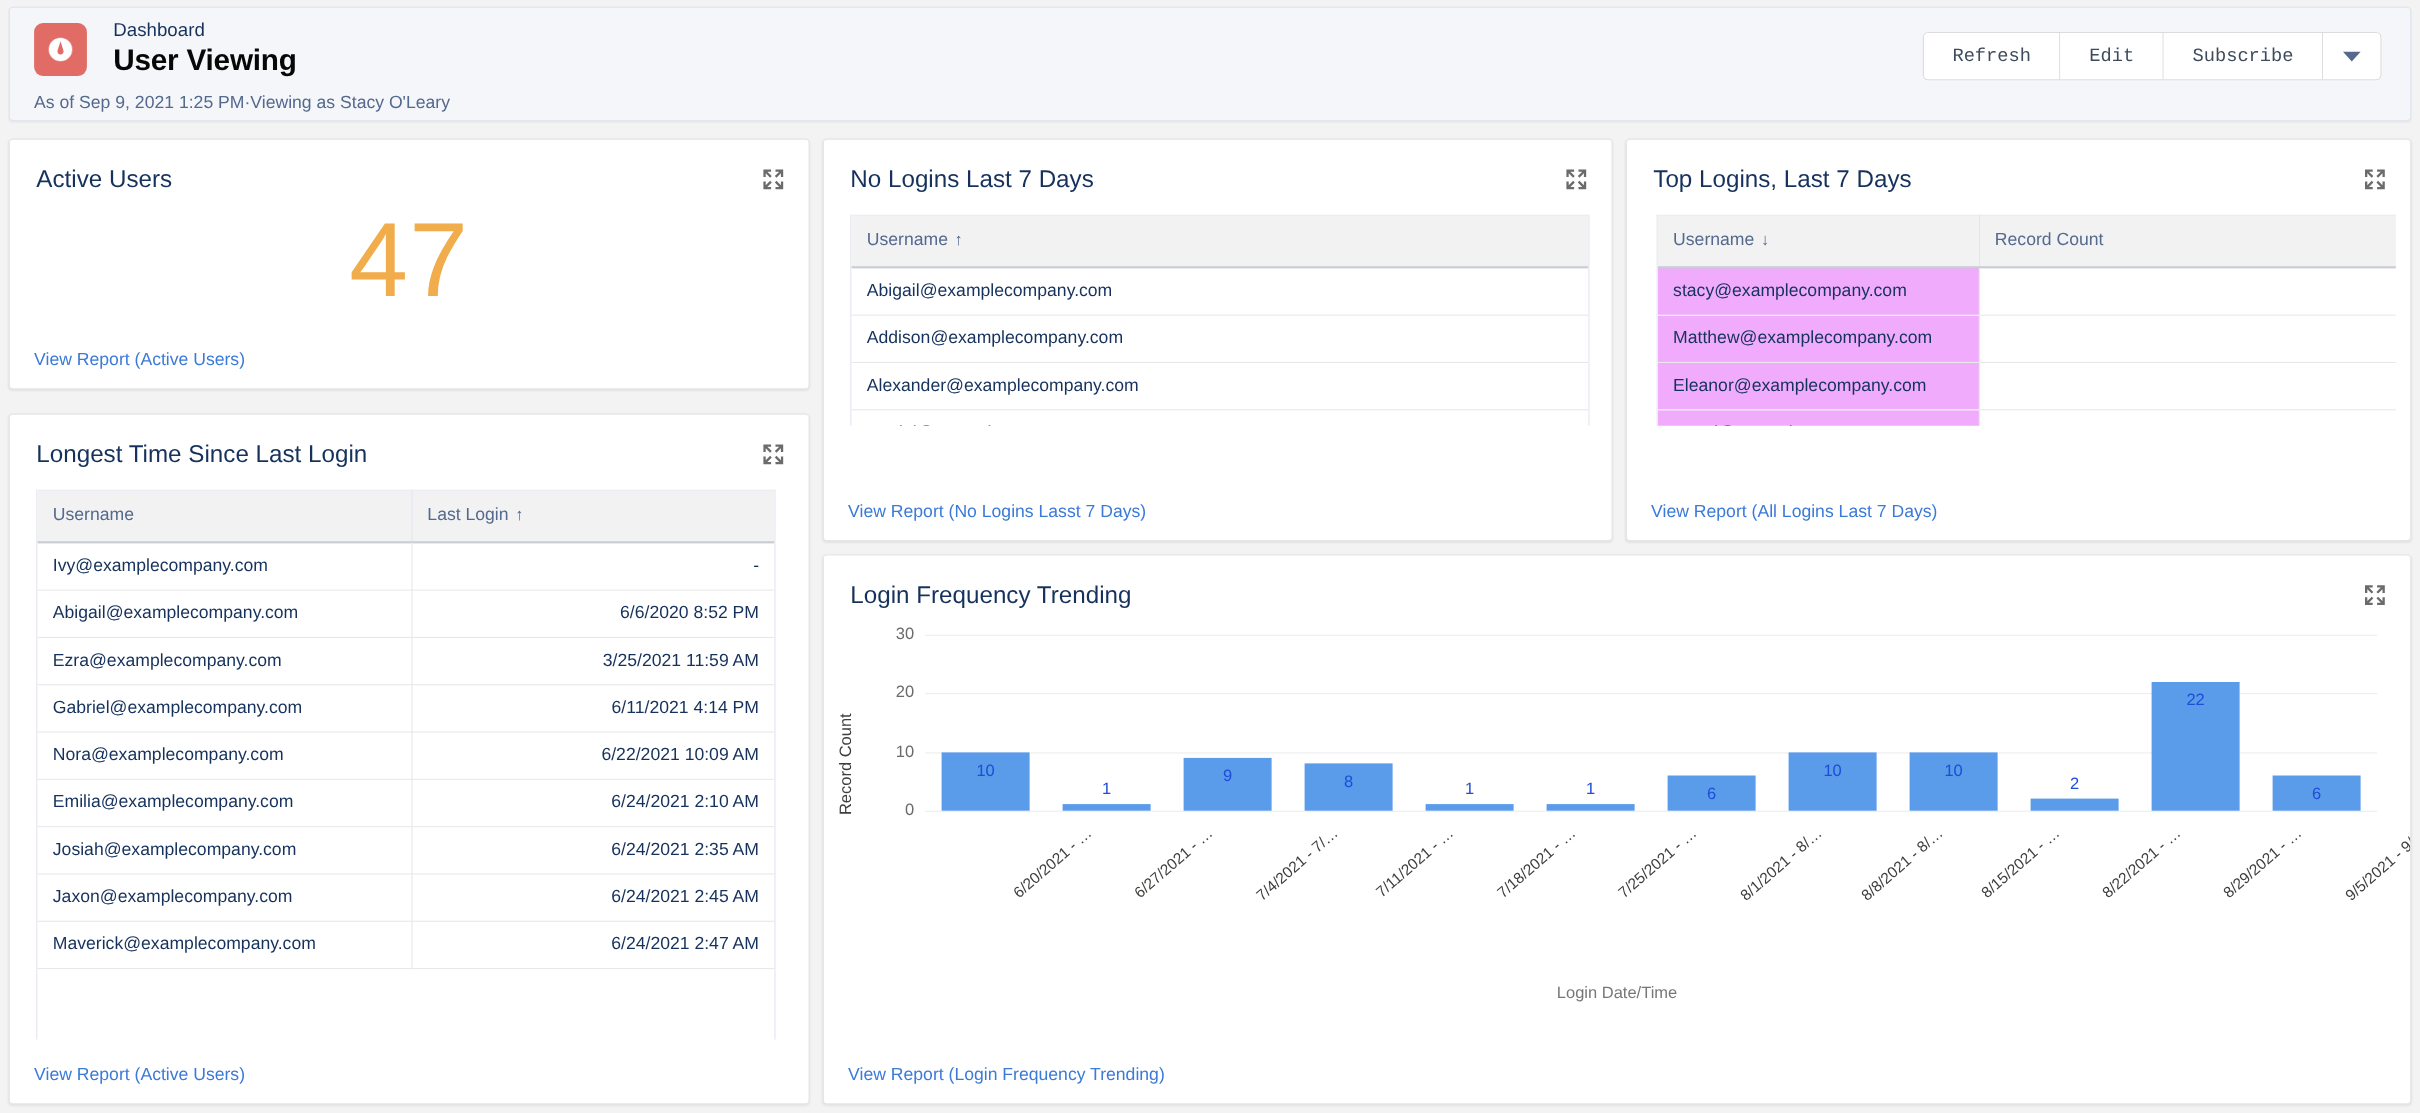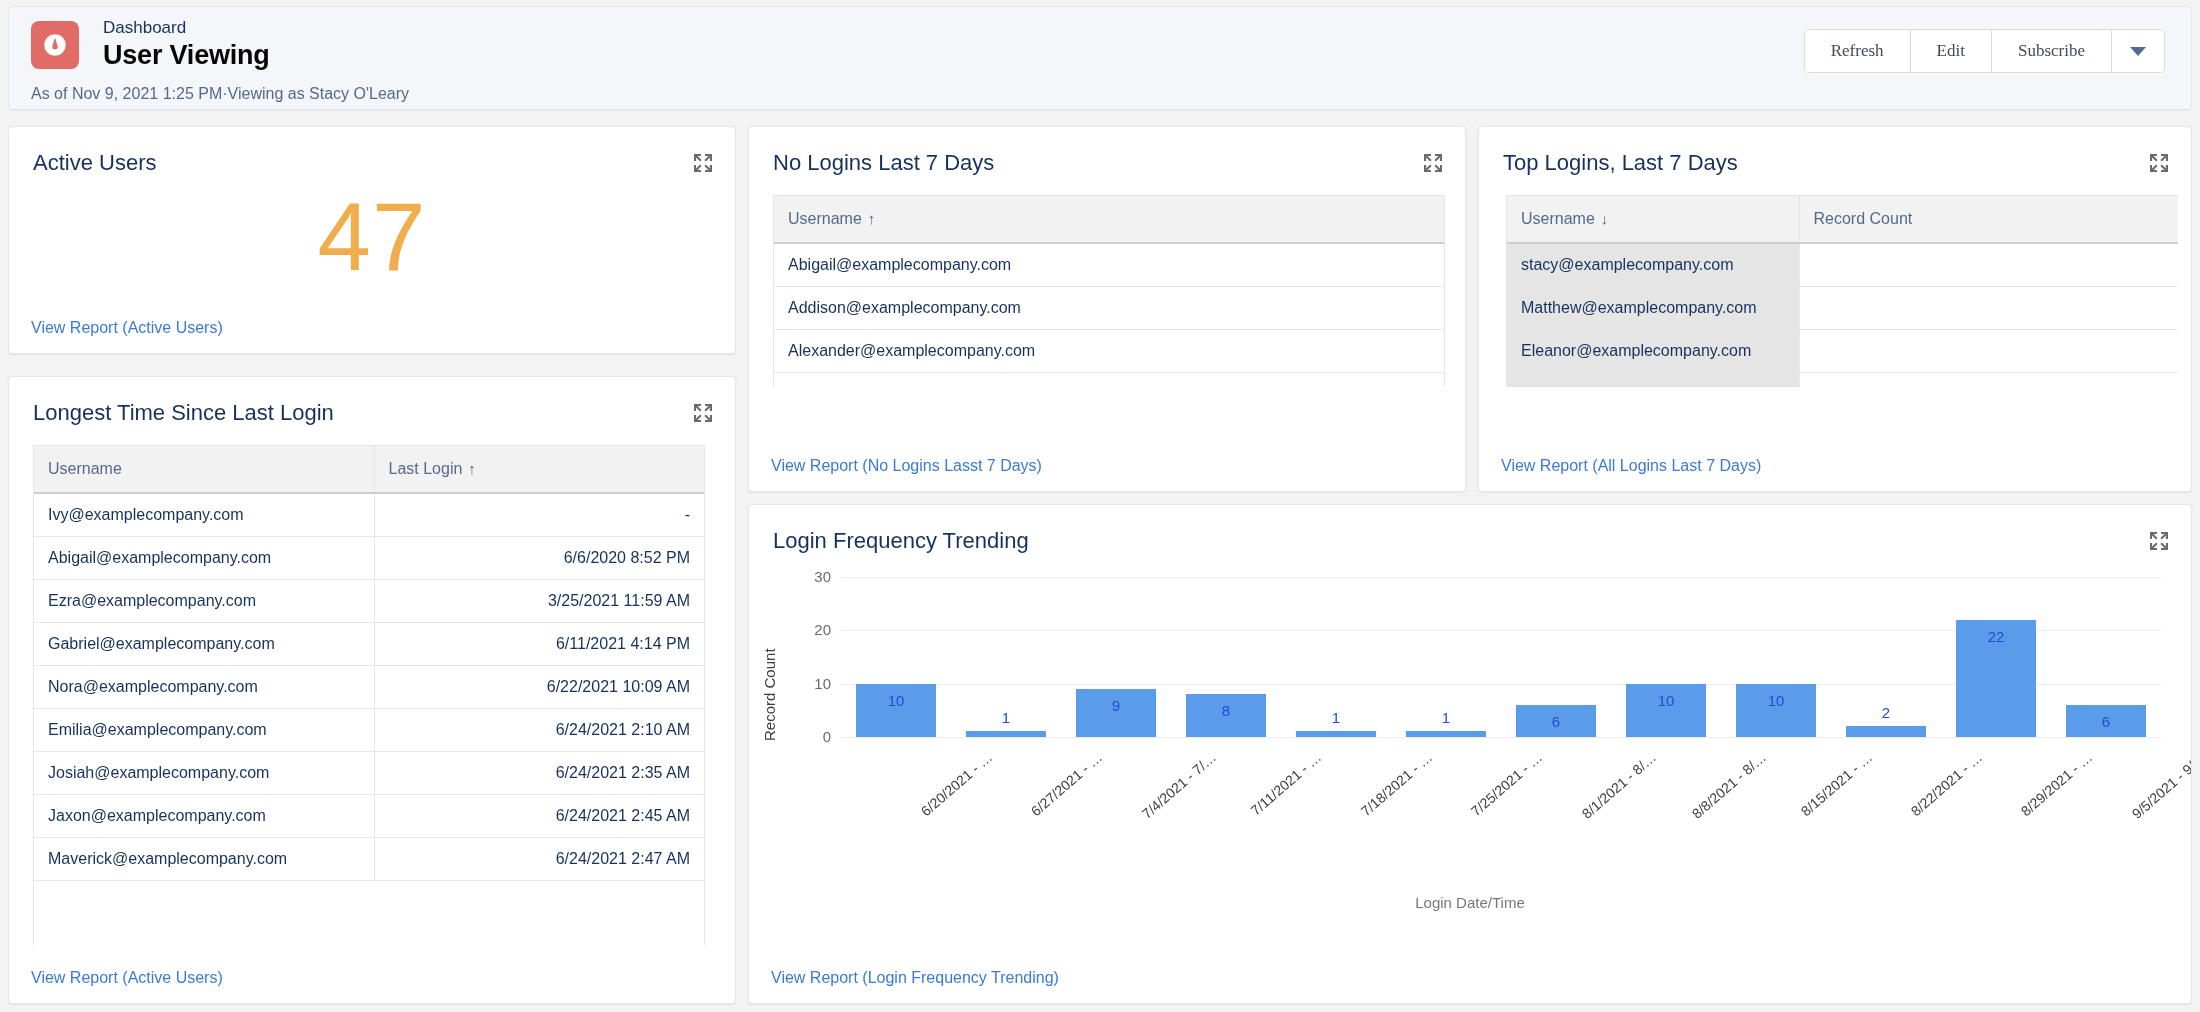--- a/index.html
+++ b/index.html
@@ -44,21 +44,21 @@
     display: flex; align-items: stretch;
     border: 1px solid #dddbda;
     border-radius: 5px; overflow: hidden;
     background: #fff;
     height: 44px;
   }
   .hdr-btn {
     background: #fff; border: none;
     border-right: 1px solid #dddbda;
     padding: 0 26px;
-    font-family: Liberation Serif, serif;
+    font-family: Liberation Mono, monospace;
     font-size: 17px; color: #0070d2;
     color: #3e4b5b;
     cursor: pointer;
     display: flex; align-items: center;
   }
   .hdr-btn:last-child { border-right: none; }
   .hdr-caret {
     padding: 0 18px; display: flex; align-items: center; justify-content: center;
     background: #fff; cursor: pointer; border: none;
   }
@@ -143,21 +143,21 @@
   
   .tbl-wrap { position: absolute; overflow: hidden; }
 
   #no-logins-wrap  { left: 24px; top: 68px; width: 672px; height: 192px;
                      border-left: 1px solid #e0e5ee; border-right: 1px solid #e0e5ee; }
   #no-logins-wrap table { width: 670px; left: 0; top: 0; }
 
   #top-logins-wrap { left: 27px; top: 68px; width: 672px; height: 192px;
                      border-left: 1px solid #e0e5ee; }
   #top-logins-wrap table { width: 700px; left: 0; top: 0; }
-  #top-logins-wrap td.user { background: #e5e5e5; }
+  #top-logins-wrap td.user { background: #f0abfc; }
 
   #longest-wrap    { left: 24px; top: 68px; width: 672px; height: 500px;
                      border-left: 1px solid #e0e5ee; border-right: 1px solid #e0e5ee; }
   #longest-wrap table { width: 670px; left: 0; top: 0; }
 
   
   .chart-area { position: absolute; left: 0; top: 58px; width: 100%; height: 380px; }
   .axis-y-title {
     position: absolute; left: 12px; top: 178px;
     font-size: 15px; color: #3e3e3c;
@@ -202,21 +202,21 @@
     <svg width="30" height="30" viewBox="0 0 30 30" aria-hidden="true">
       <circle cx="15" cy="15" r="11" fill="#ffffff"></circle>
       <path d="M15 7.5 l2.6 8.2 a2.8 2.8 0 1 1 -5.2 0 Z" fill="#e06c65"></path>
       <circle cx="15" cy="15" r="11" fill="none" stroke="#e06c65" stroke-width="0.6"></circle>
     </svg>
   </div>
   <div class="hdr-titles">
     <div class="hdr-eyebrow">Dashboard</div>
     <div class="hdr-title">User Viewing</div>
   </div>
-  <div class="hdr-meta">As of Nov 9, 2021 1:25 PM·Viewing as Stacy O'Leary</div>
+  <div class="hdr-meta">As of Sep 9, 2021 1:25 PM·Viewing as Stacy O'Leary</div>
 
   <div class="hdr-actions">
     <button class="hdr-btn">Refresh</button>
     <button class="hdr-btn">Edit</button>
     <button class="hdr-btn">Subscribe</button>
     <button class="hdr-caret">
       <span class="caret-tri"></span>
     </button>
   </div>
 </div>

